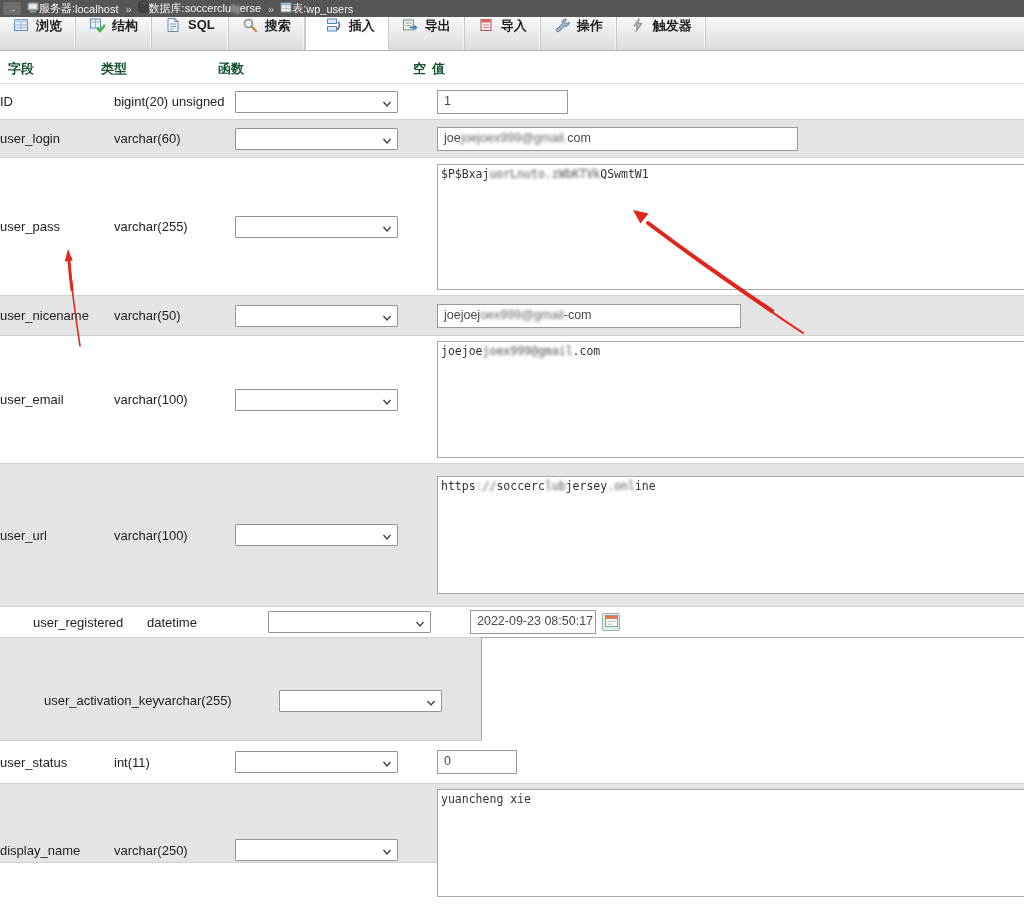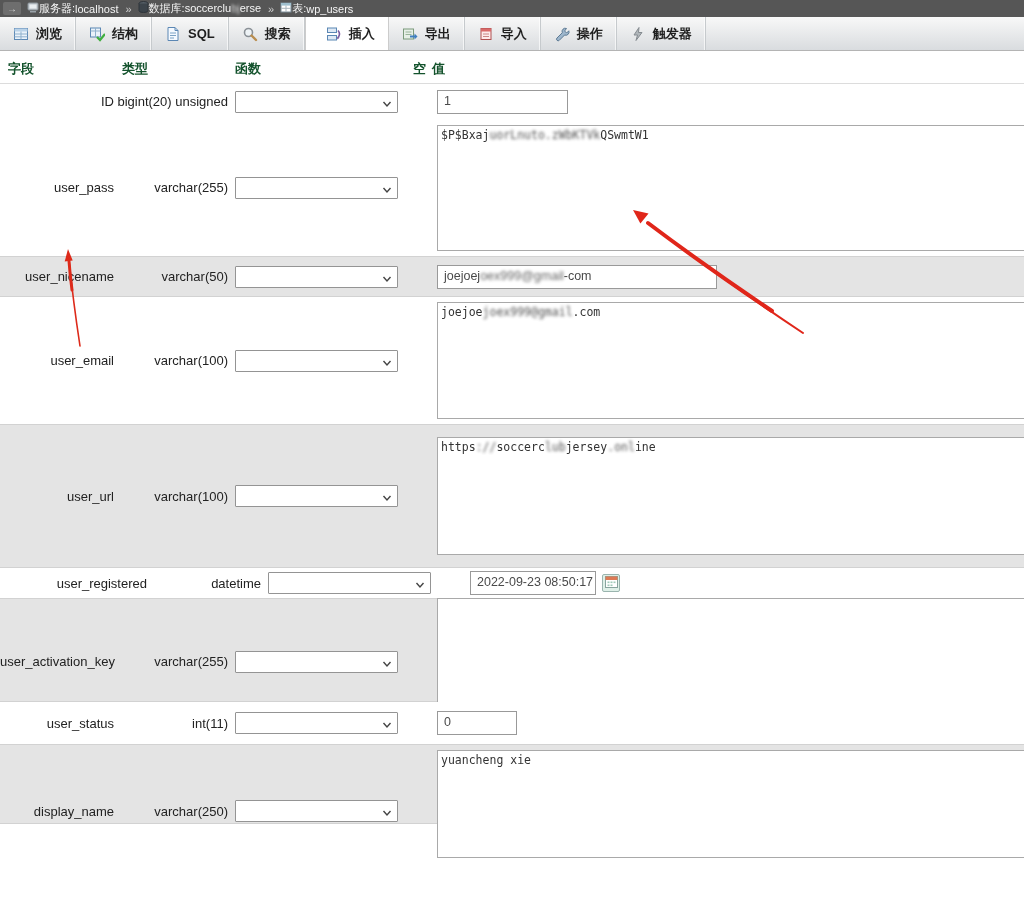--- a/index.html
+++ b/index.html
@@ -14,42 +14,42 @@
   .topbar .crumb { display:inline-flex; align-items:center; gap:0; margin-left:6px;
                    color:#f5f5f5; cursor:pointer; }
   .topbar .sep { margin-left:7px; color:#cfcfcf; }
   .collapse-btn { display:inline-flex; align-items:center; justify-content:center;
                   width:18px; height:13px; background:#6e6e6e; border-radius:2px;
                   color:#d8d8d8; font-size:10px; line-height:1; cursor:pointer; }
 
   
   .tabbar { height:34px; background:linear-gradient(#f8f8f8,#d9dcdf);
             border-bottom:1px solid #b4b4b4; display:flex; align-items:stretch; }
-  .tab { display:inline-flex; align-items:center; gap:7px; padding:0 13px;
+  .tab { display:inline-flex; align-items:flex-start; gap:7px; padding:0 13px;
          font-size:13px; font-weight:bold; color:#1e1e1e; cursor:pointer;
          border-right:1px solid #c6cacd; box-shadow:inset -1px 0 0 rgba(255,255,255,.65); }
   .tab.active { background:#ffffff; box-shadow:none; border-right:1px solid #cccccc;
                 border-left:1px solid #cccccc;padding-left:20px; }
   .tab .ticon { display:inline-flex; width:16px; height:16px; }
 
   
   .grid-header { position:relative; height:33px; border-bottom:1px solid #dcdcdc;
                  font-size:13px; font-weight:bold; color:#14532d; }
   .grid-header span { position:absolute; top:9px; }
-  .gh-field { left:8px; }  .gh-type { left:122px; } .gh-func { left:235px; }
+  .gh-field { left:8px; }  .gh-type { left:101px; } .gh-func { left:218px; }
   .gh-null { left:413px; } .gh-value { left:432px; }
 
   
   .row { position:relative; width:1024px; display:grid;
          grid-template-columns:114px 114px 182px 27px 1fr;
          align-items:center; background:#fff; }
   .row.shaded { background:#e4e4e4;
                 box-shadow:inset 0 1px 0 #d2d2d2, inset 0 -1px 0 #d2d2d2; }
   .cell { font-size:13px; color:#222; }
-  .f-name, .f-type { text-align:right; }
+  .f-name, .f-type { text-align:left; }
   .selectbox { position:relative; margin-left:7px; width:163px; height:22px;
                background:#fff; border:1px solid #949494; border-radius:1px;
                cursor:pointer; }
   .selectbox .chev { position:absolute; right:5px; top:5px; }
   .textbox { position:relative; height:24px; background:#fff; border:1px solid #999;
              padding:3px 6px 0 6px; font-size:12.5px; color:#4a4a4a;
              white-space:nowrap; overflow:hidden; cursor:text; }
   .textareabox { width:660px; background:#fff; border:1px solid #a9a9a9;
                  padding:2px 3px; font-family:"DejaVu Sans Mono", monospace;
                  font-size:11.5px; color:#333; overflow:hidden; cursor:text;
@@ -219,20 +219,35 @@
             <span class="chev"><svg width="10" height="10" viewBox="0 0 10 10">
                 <polyline points="1.5,3 5,7 8.5,3" fill="none" stroke="#444" stroke-width="1.4"></polyline>
               </svg></span>
           </div>
         </div>
         <div class="cell f-null"></div>
         <div class="cell valwrap">
           <div class="textbox" style="width: 131px;"><span>1</span></div>
         </div>
       </div>
+      <div class="row shaded" style="height: 39px;">
+        <div class="cell f-name">user_login</div>
+        <div class="cell f-type">varchar(60)</div>
+        <div class="cell f-func">
+          <div class="selectbox">
+            <span class="chev"><svg width="10" height="10" viewBox="0 0 10 10">
+                <polyline points="1.5,3 5,7 8.5,3" fill="none" stroke="#444" stroke-width="1.4"></polyline>
+              </svg></span>
+          </div>
+        </div>
+        <div class="cell f-null"></div>
+        <div class="cell valwrap">
+          <div class="textbox" style="width: 361px;"><span>joe</span><span class="blur">joejoex999@gmail.</span><span>com</span></div>
+        </div>
+      </div>
       <div class="row" style="height: 137px;">
         <div class="cell f-name">user_pass</div>
         <div class="cell f-type">varchar(255)</div>
         <div class="cell f-func">
           <div class="selectbox">
             <span class="chev"><svg width="10" height="10" viewBox="0 0 10 10">
                 <polyline points="1.5,3 5,7 8.5,3" fill="none" stroke="#444" stroke-width="1.4"></polyline>
               </svg></span>
           </div>
         </div>
@@ -246,21 +261,21 @@
         <div class="cell f-type">varchar(50)</div>
         <div class="cell f-func">
           <div class="selectbox">
             <span class="chev"><svg width="10" height="10" viewBox="0 0 10 10">
                 <polyline points="1.5,3 5,7 8.5,3" fill="none" stroke="#444" stroke-width="1.4"></polyline>
               </svg></span>
           </div>
         </div>
         <div class="cell f-null"></div>
         <div class="cell valwrap">
-          <div class="textbox" style="width: 280px;"><span>joejoej</span><span class="blur">oex999@gmail</span><span>-com</span></div>
+          <div class="textbox" style="width: 304px;"><span>joejoej</span><span class="blur">oex999@gmail</span><span>-com</span></div>
         </div>
       </div>
       <div class="row" style="height: 127px;">
         <div class="cell f-name">user_email</div>
         <div class="cell f-type">varchar(100)</div>
         <div class="cell f-func">
           <div class="selectbox">
             <span class="chev"><svg width="10" height="10" viewBox="0 0 10 10">
                 <polyline points="1.5,3 5,7 8.5,3" fill="none" stroke="#444" stroke-width="1.4"></polyline>
               </svg></span>
@@ -305,21 +320,21 @@
                 <rect x="0.5" y="1.5" width="12" height="3.5" fill="#dd7a55"></rect>
                 <rect x="2.5" y="6.5" width="2" height="1.6" fill="#9fc9b8"></rect>
                 <rect x="5.5" y="6.5" width="2" height="1.6" fill="#9fc9b8"></rect>
                 <rect x="8.5" y="6.5" width="2" height="1.6" fill="#9fc9b8"></rect>
                 <rect x="2.5" y="9.5" width="2" height="1.6" fill="#9fc9b8"></rect>
                 <rect x="5.5" y="9.5" width="2" height="1.6" fill="#9fc9b8"></rect>
               </svg></span>
           </button>
         </div>
       </div>
-      <div class="row shaded" style="height: 104px;">
+      <div class="row shaded" style="height: 104px; padding-left: 44px;">
         <div class="cell f-name">user_activation_key</div>
         <div class="cell f-type">varchar(255)</div>
         <div class="cell f-func">
           <div class="selectbox">
             <span class="chev"><svg width="10" height="10" viewBox="0 0 10 10">
                 <polyline points="1.5,3 5,7 8.5,3" fill="none" stroke="#444" stroke-width="1.4"></polyline>
               </svg></span>
           </div>
         </div>
         <div class="cell f-null"></div>

